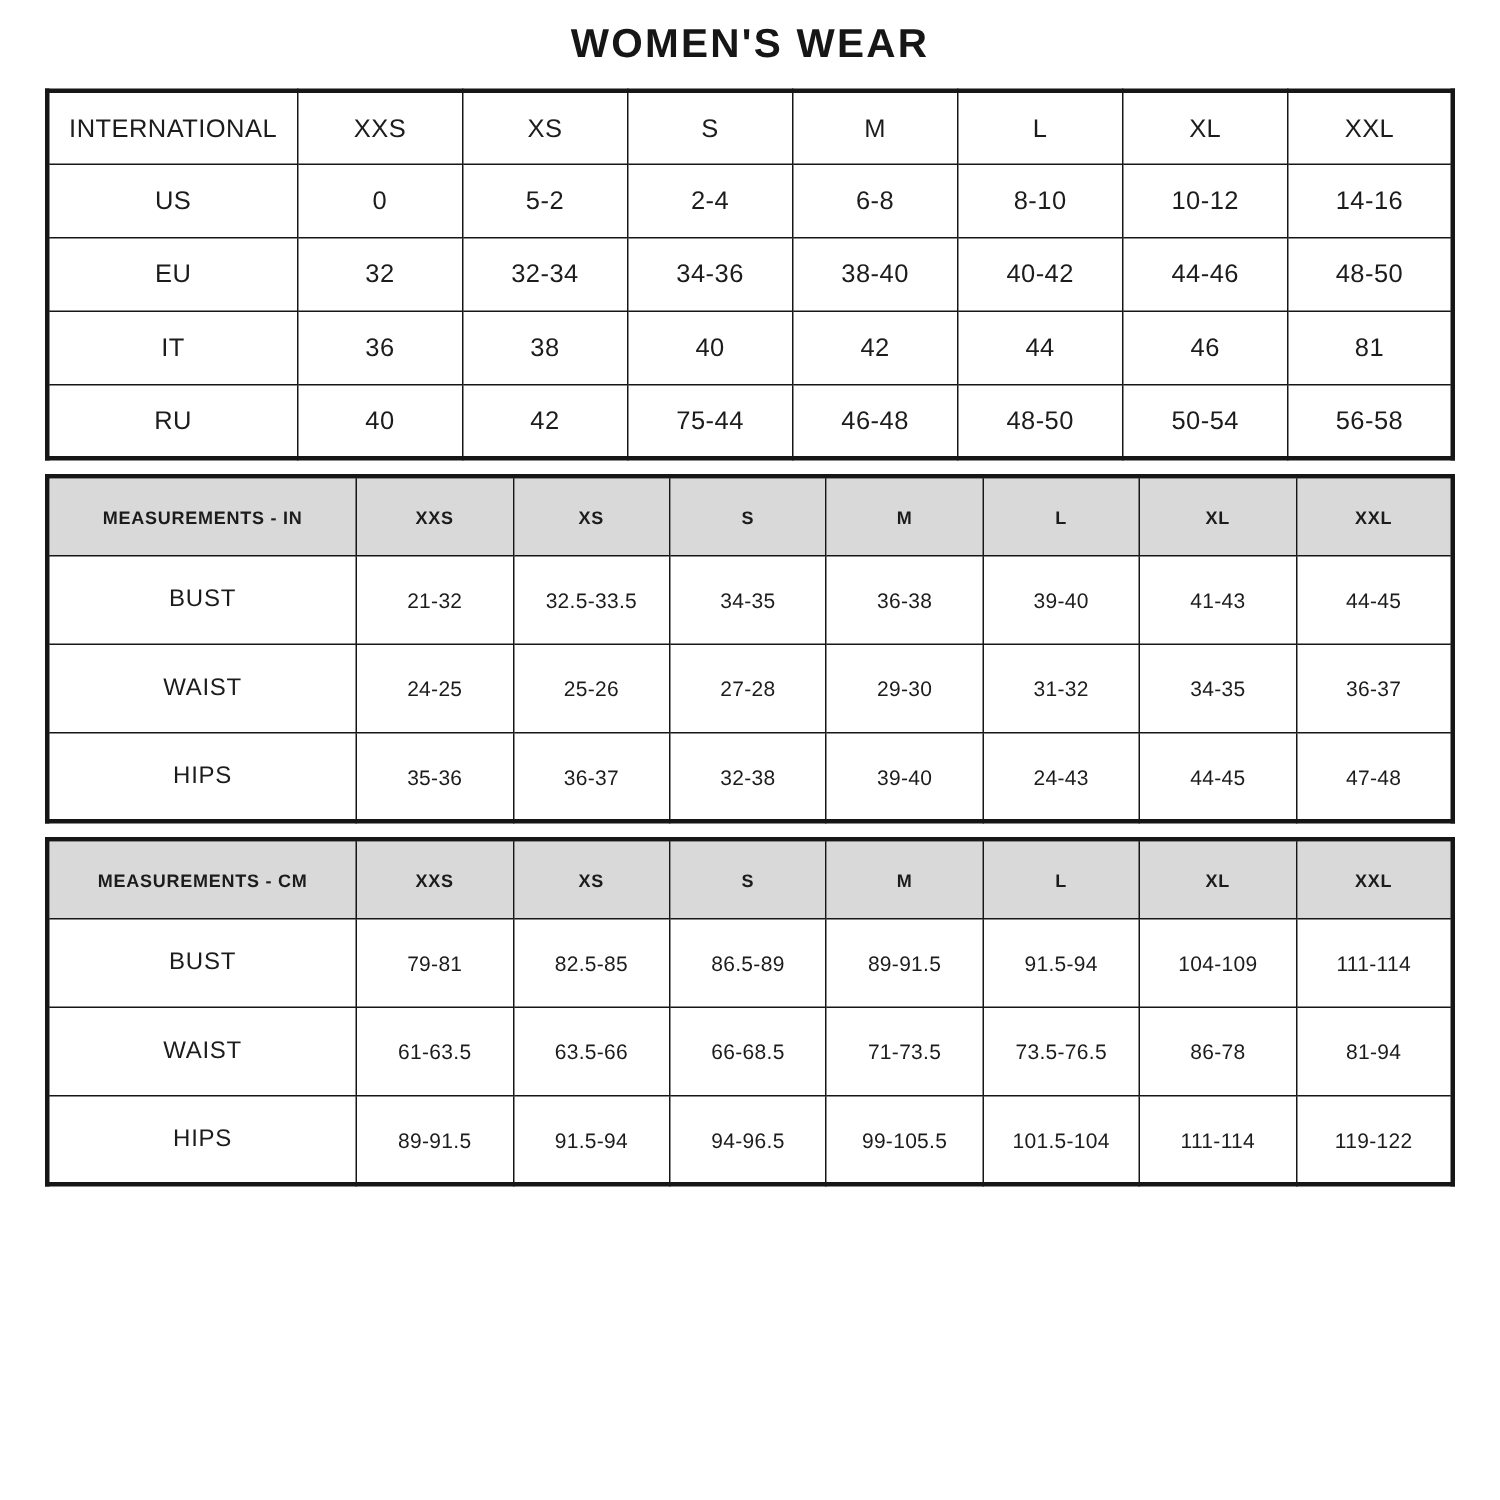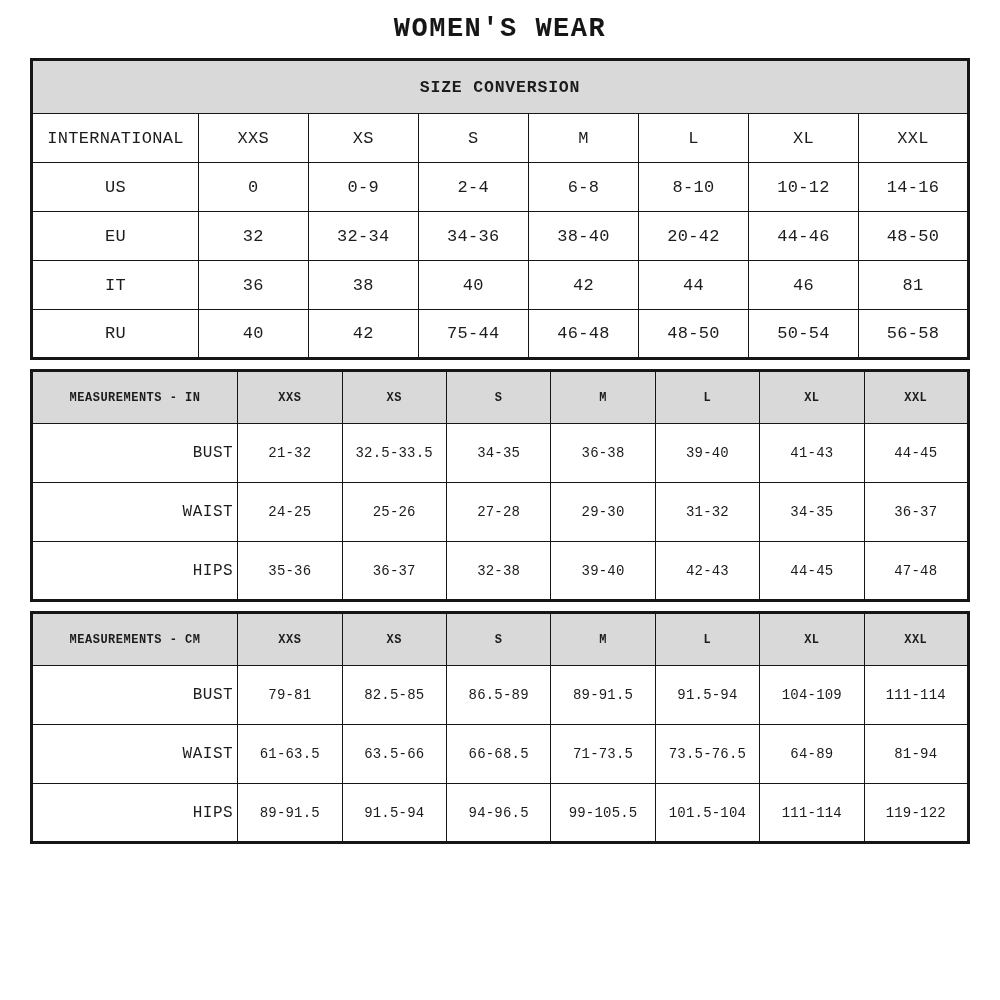--- a/index.html
+++ b/index.html
@@ -4,21 +4,21 @@
 <style>
   * { margin: 0; padding: 0; box-sizing: border-box; }
   html, body { background: #ffffff; }
   body {
     width: 1000px;
     height: 1000px;
     font-family: "Liberation Sans", "DejaVu Sans", sans-serif;
     color: #1c1c1c;
     overflow: hidden;
   }
-  .page { padding: 14px 30px 4px 30px; font-family: Liberation Mono, monospace; }
+  .page { padding: 14px 30px 4px 30px; }
 
   .page-title {
     text-align: center;
     font-size: 27px;
     font-weight: 700;
     letter-spacing: 1.5px;
     color: #161616;
     margin-bottom: 14px;
   }
 
@@ -52,21 +52,21 @@
   .t1 col.c-label { width: 17.8%; }
 
   
   .t2 td { height: 59px; font-size: 14px; font-weight: 400; letter-spacing: 0.2px; }
   .t2 td.head {
     height: 53px;
     font-size: 12px;
     font-weight: 700;
     letter-spacing: 0.5px;
   }
-  .t2 td.row-label { font-size: 16px; letter-spacing: 0.5px; text-align: right; }
+  .t2 td.row-label { font-size: 16px; letter-spacing: 0.5px; }
   .t2 col.c-label { width: 22%; }
 </style>
 </head>
 <body>
 
 <div class="page">
 
   <div class="page-title">WOMEN'S WEAR</div>
 
   <table class="tbl t1">
@@ -74,50 +74,47 @@
       <col class="c-label">
         <col>
         <col>
         <col>
         <col>
         <col>
         <col>
         <col>
     </colgroup>
     <tbody>
-        <tr>
-      <td colspan="8" class="gray title-cell">SIZE CONVERSION</td>
-    </tr>
     <tr>
       <td>INTERNATIONAL</td>
       <td>XXS</td>
       <td>XS</td>
       <td>S</td>
       <td>M</td>
       <td>L</td>
       <td>XL</td>
       <td>XXL</td>
     </tr>
     <tr>
       <td>US</td>
       <td>0</td>
-      <td>0-9</td>
+      <td>5-2</td>
       <td>2-4</td>
       <td>6-8</td>
       <td>8-10</td>
       <td>10-12</td>
       <td>14-16</td>
     </tr>
     <tr>
       <td>EU</td>
       <td>32</td>
       <td>32-34</td>
       <td>34-36</td>
       <td>38-40</td>
-      <td>20-42</td>
+      <td>40-42</td>
       <td>44-46</td>
       <td>48-50</td>
     </tr>
     <tr>
       <td>IT</td>
       <td>36</td>
       <td>38</td>
       <td>40</td>
       <td>42</td>
       <td>44</td>
@@ -178,21 +175,21 @@
       <td>31-32</td>
       <td>34-35</td>
       <td>36-37</td>
     </tr>
     <tr>
       <td class="row-label">HIPS</td>
       <td>35-36</td>
       <td>36-37</td>
       <td>32-38</td>
       <td>39-40</td>
-      <td>42-43</td>
+      <td>24-43</td>
       <td>44-45</td>
       <td>47-48</td>
     </tr>
   </tbody>
     </table>
 
   <table class="tbl t2">
     <colgroup>
       <col class="c-label">
         <col>
@@ -224,21 +221,21 @@
       <td>104-109</td>
       <td>111-114</td>
     </tr>
     <tr>
       <td class="row-label">WAIST</td>
       <td>61-63.5</td>
       <td>63.5-66</td>
       <td>66-68.5</td>
       <td>71-73.5</td>
       <td>73.5-76.5</td>
-      <td>64-89</td>
+      <td>86-78</td>
       <td>81-94</td>
     </tr>
     <tr>
       <td class="row-label">HIPS</td>
       <td>89-91.5</td>
       <td>91.5-94</td>
       <td>94-96.5</td>
       <td>99-105.5</td>
       <td>101.5-104</td>
       <td>111-114</td>

